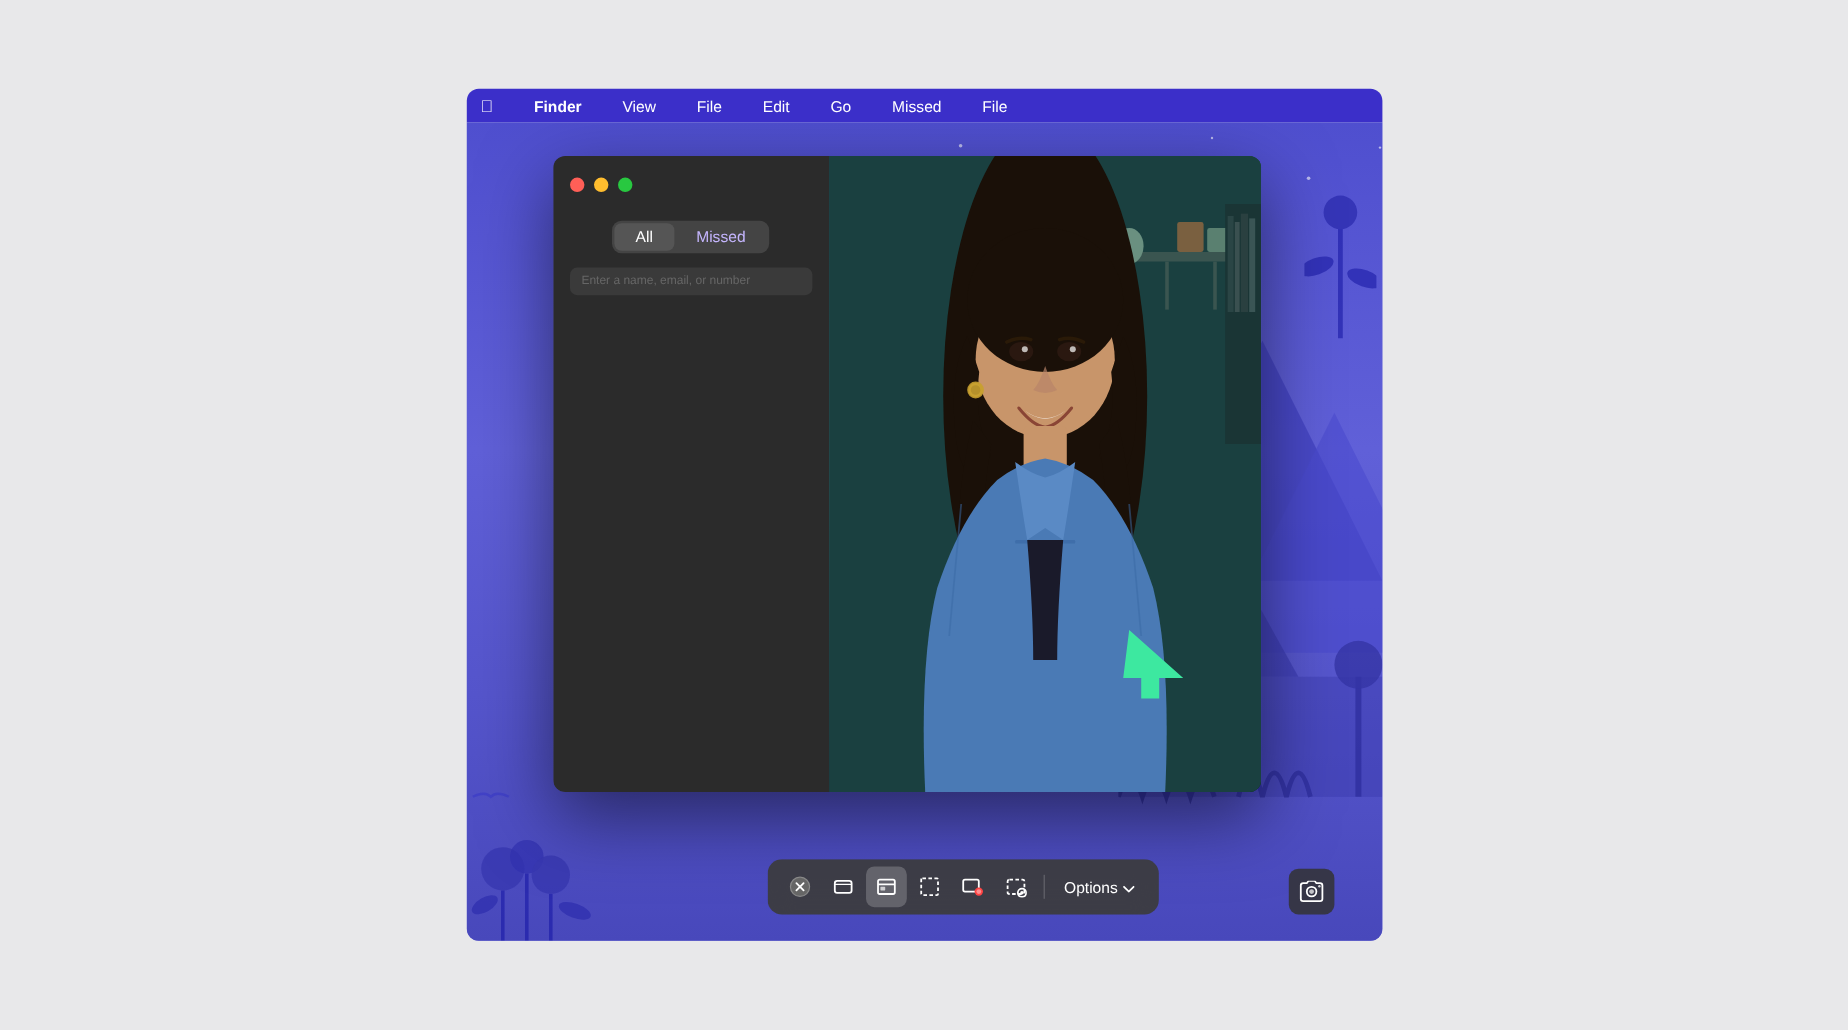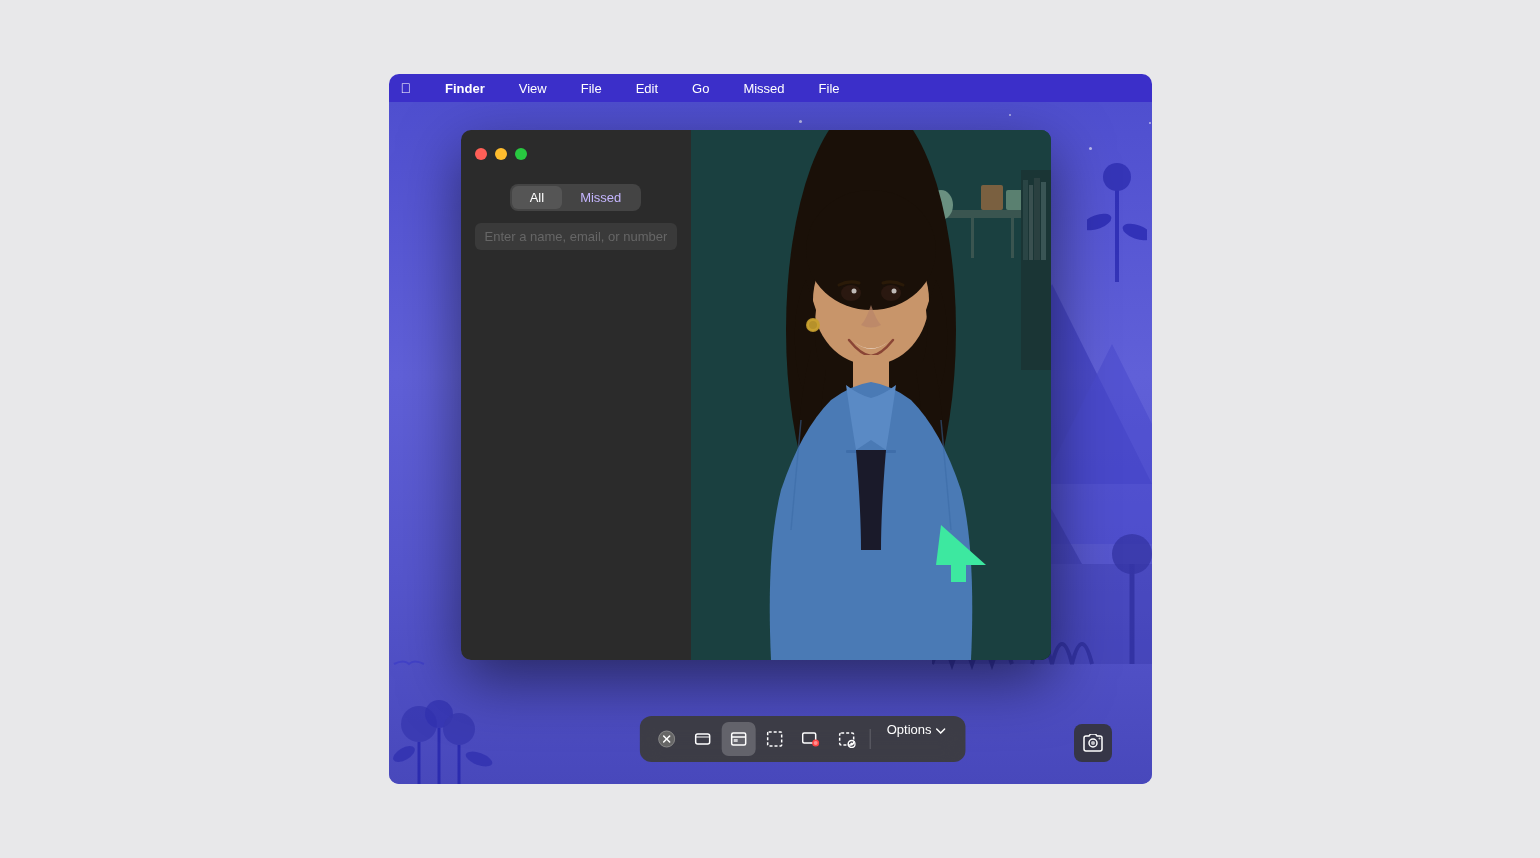--- a/index.html
+++ b/index.html
@@ -156,21 +156,21 @@
     }
 
     
     .search-input {
       margin: 6px 14px;
       background: #3a3a3a;
       border: none;
       border-radius: 6px;
       padding: 6px 10px;
       color: #888;
-      font-size: 13px;
+      font-size: 10px;
       width: calc(100% - 28px);
       outline: none;
     }
     .search-input::placeholder { color: #666; }
 
     
     .video-panel {
       flex: 1;
       position: relative;
       background: #1a3a3a;
@@ -222,20 +222,21 @@
     .toolbar-options-btn {
       padding: 0 10px;
       height: 34px;
       border-radius: 7px;
       border: none;
       background: transparent;
       color: white;
       font-size: 13px;
       cursor: pointer;
       display: flex;
+      align-items: center;
       gap: 4px;
     }
 
     
     .camera-btn {
       position: absolute;
       bottom: 22px;
       right: 40px;
       width: 38px;
       height: 38px;

